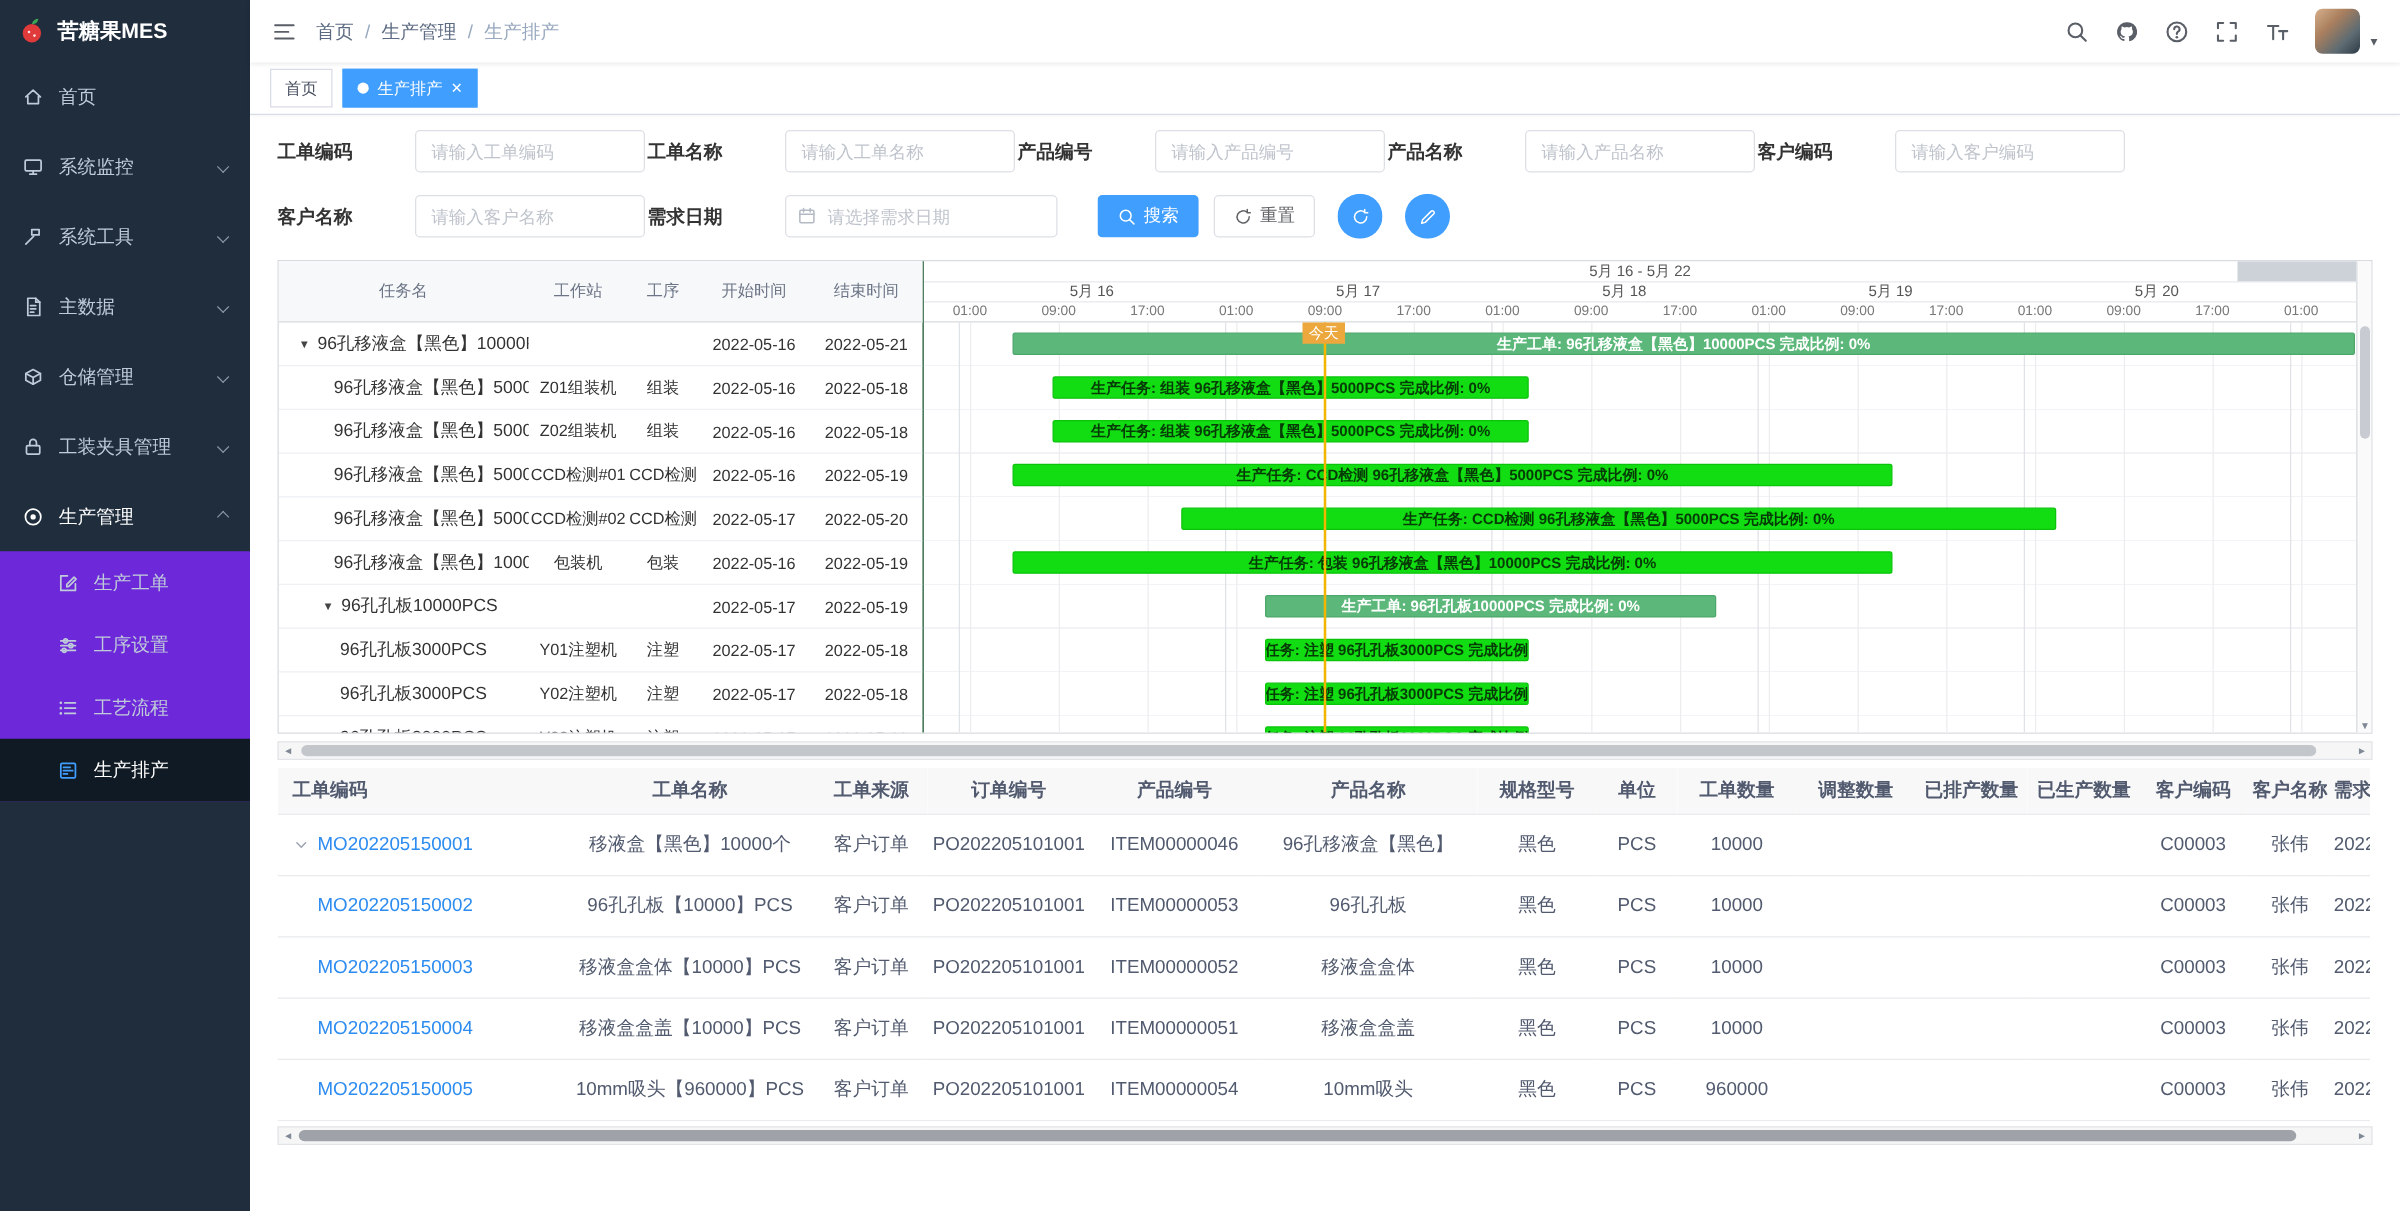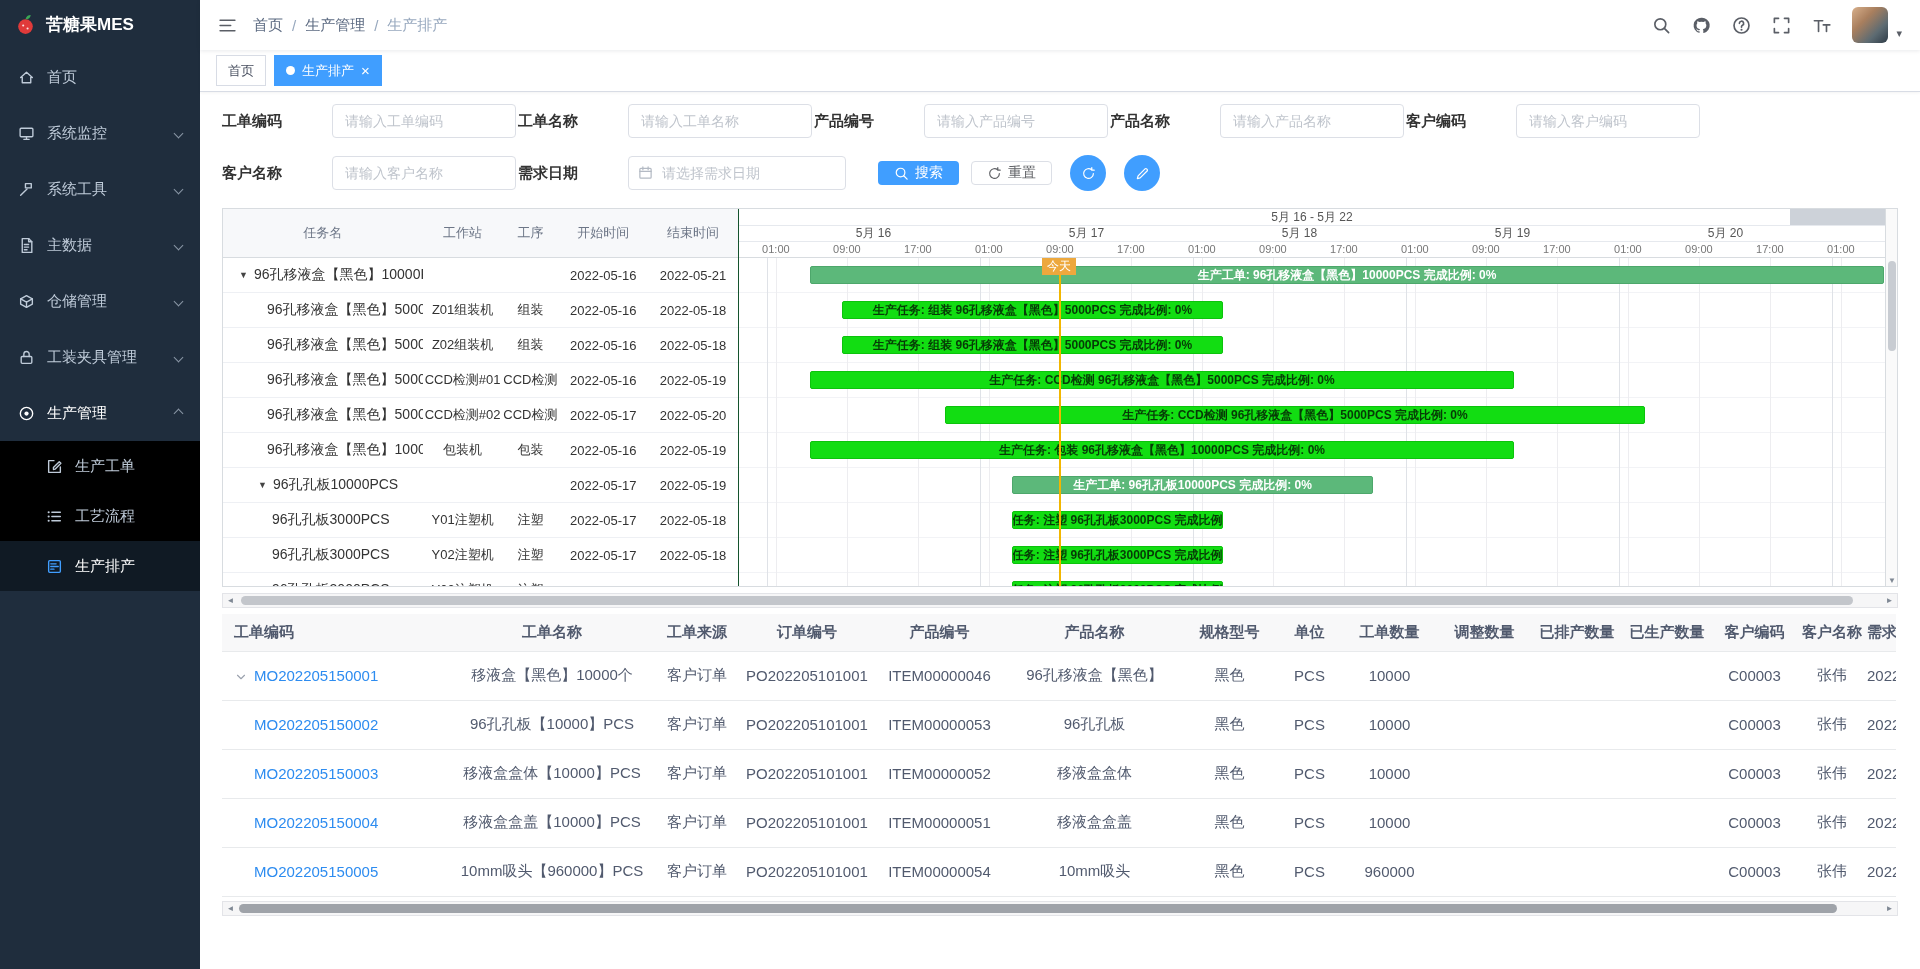--- a/index.html
+++ b/index.html
@@ -14,21 +14,21 @@
   .logo svg { width:23px; height:23px; }
   .menu-item { height:56px; display:flex; align-items:center; padding:0 18px;
           font-size:15px; cursor:pointer; }
   .menu-item.expanded { color:#fff; }
   .mi-icon { display:inline-flex; width:18px; margin-right:11px; }
   .mi-icon svg { width:17px; height:17px; }
   .mi-label { flex:0 1 auto; white-space:nowrap; }
   .chev { width:7px; height:7px; margin-left:auto; border-right:1.4px solid #8a97a6;
           border-bottom:1.4px solid #8a97a6; transform:rotate(45deg); }
   .chev.up { transform:rotate(-135deg); }
-  .submenu { background:#000000; }
+  .submenu { background:#6d28d9; }
   .submenu-item { height:50px; display:flex; align-items:center; padding-left:46px; font-size:15px; cursor:pointer; }
   .submenu-item.active { color:#fff; background:#101a24; }
   .submenu-item.active .mi-icon { color:#409eff; }
 
   
   .main { flex:1; min-width:0; display:flex; flex-direction:column; background:#fff; }
   .navbar { height:50px; flex-shrink:0; display:flex; align-items:center; padding:0 18px;
             background:#fff; box-shadow:0 1px 4px rgba(0,21,41,.09); position:relative; z-index:5; }
   .hamburger { display:inline-flex; margin-right:16px; color:#5a5e66; cursor:pointer; }
   .hamburger svg { width:19px; height:17px; }
@@ -60,21 +60,21 @@
   .iwrap { position:relative; display:inline-flex; }
   .finput { width:184px; height:34px; border:1px solid #dcdfe6; border-radius:4px;
             padding:0 12px; font-size:14px; color:#606266; outline:none;
             font-family:"Liberation Sans","DejaVu Sans",sans-serif; }
   .finput::placeholder { color:#bfc4cc; }
   .fgroup.date { width:330px; }
   .fdate { width:218px; padding-left:33px; }
   .cal { position:absolute; left:10px; top:9px; color:#b4bac4; display:inline-flex; }
   .cal svg { width:15px; height:15px; }
   .fbuttons { display:flex; align-items:center; gap:12px; margin-left:30px; margin-bottom:17px; }
-  .btn { height:24px; display:inline-flex; align-items:center; gap:6px; padding:0 15px;
+  .btn { height:34px; display:inline-flex; align-items:center; gap:6px; padding:0 15px;
          border-radius:4px; font-size:14px; cursor:pointer; border:1px solid transparent;
          font-family:"Liberation Sans","DejaVu Sans",sans-serif; }
   .btn.primary { background:#409eff; color:#fff; }
   .btn.plain { background:#fff; color:#606266; border-color:#dcdfe6; }
   .btn.circle { width:36px; height:36px; padding:0; justify-content:center; border-radius:50%;
                 background:#409eff; color:#fff; margin-left:6px; }
   .bicon { display:inline-flex; }
   .bicon svg { width:15px; height:15px; }
 
   
@@ -239,20 +239,31 @@
         </div>
         <div class="submenu">
           <div class="submenu-item">
             <span class="mi-icon">
               <svg viewBox="0 0 16 16">
                 <path d="M13.5 8.5v5h-11v-11h5"></path>
                 <path d="M7 9l5.5-5.5 1.5 1.5L8.5 10.5 7 10.8z"></path>
               </svg>
             </span>
             <span>生产工单</span>
+          </div>
+          <div class="submenu-item">
+            <span class="mi-icon">
+              <svg viewBox="0 0 16 16">
+                <path d="M2.5 4.5h11M2.5 8h11M2.5 11.5h11"></path>
+                <circle cx="6" cy="4.5" r="1.5"></circle>
+                <circle cx="10" cy="8" r="1.5"></circle>
+                <circle cx="5" cy="11.5" r="1.5"></circle>
+              </svg>
+            </span>
+            <span>工序设置</span>
           </div>
           <div class="submenu-item">
             <span class="mi-icon">
               <svg viewBox="0 0 16 16">
                 <path d="M5.5 4h8M5.5 8h8M5.5 12h8"></path>
                 <path d="M2.5 4h.01M2.5 8h.01M2.5 12h.01" stroke-width="2"></path>
               </svg>
             </span>
             <span>工艺流程</span>
           </div>

